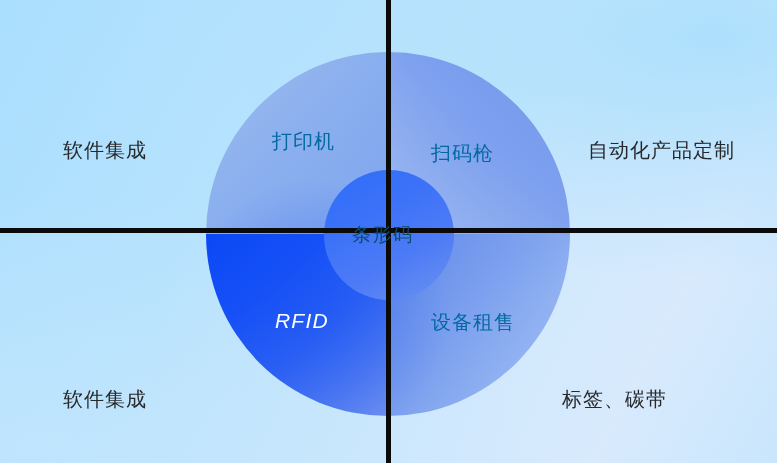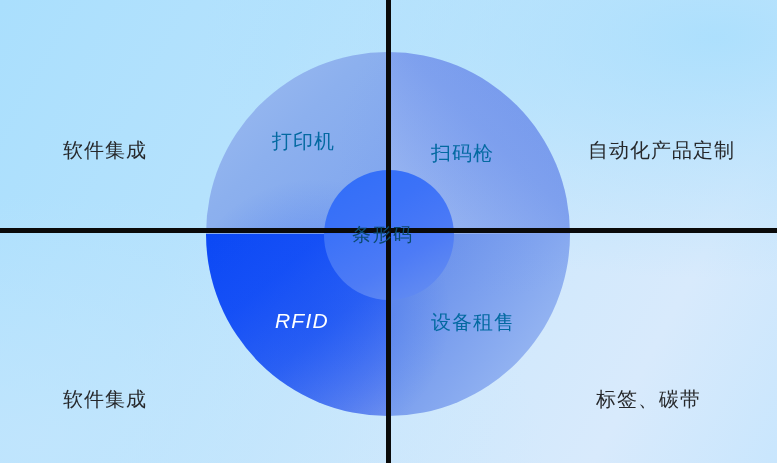--- a/index.html
+++ b/index.html
@@ -112,21 +112,21 @@
   .lbl-rfid {
     font-size: 21px;
     color: #ffffff;
     letter-spacing: 1.2px;
   }
 
   
   #outer-tl { left: 63px;  top: 103px; }
   #outer-tr { left: 588px; top: 103px; }
   #outer-bl { left: 63px;  top: 352px; }
-  #outer-br { left: 596px; top: 352px; }
+  #outer-br { left: 562px; top: 352px; }
 
   
   #ring-tl { left: 272px; top: 128px; }
   #ring-tr { left: 431px; top: 140px; }
   #ring-bl { left: 275px; top: 309px; font-style: italic; }
   #ring-br { left: 431px; top: 309px; }
 
   
   #core-label { left: 352px; top: 222px; }
 </style>

